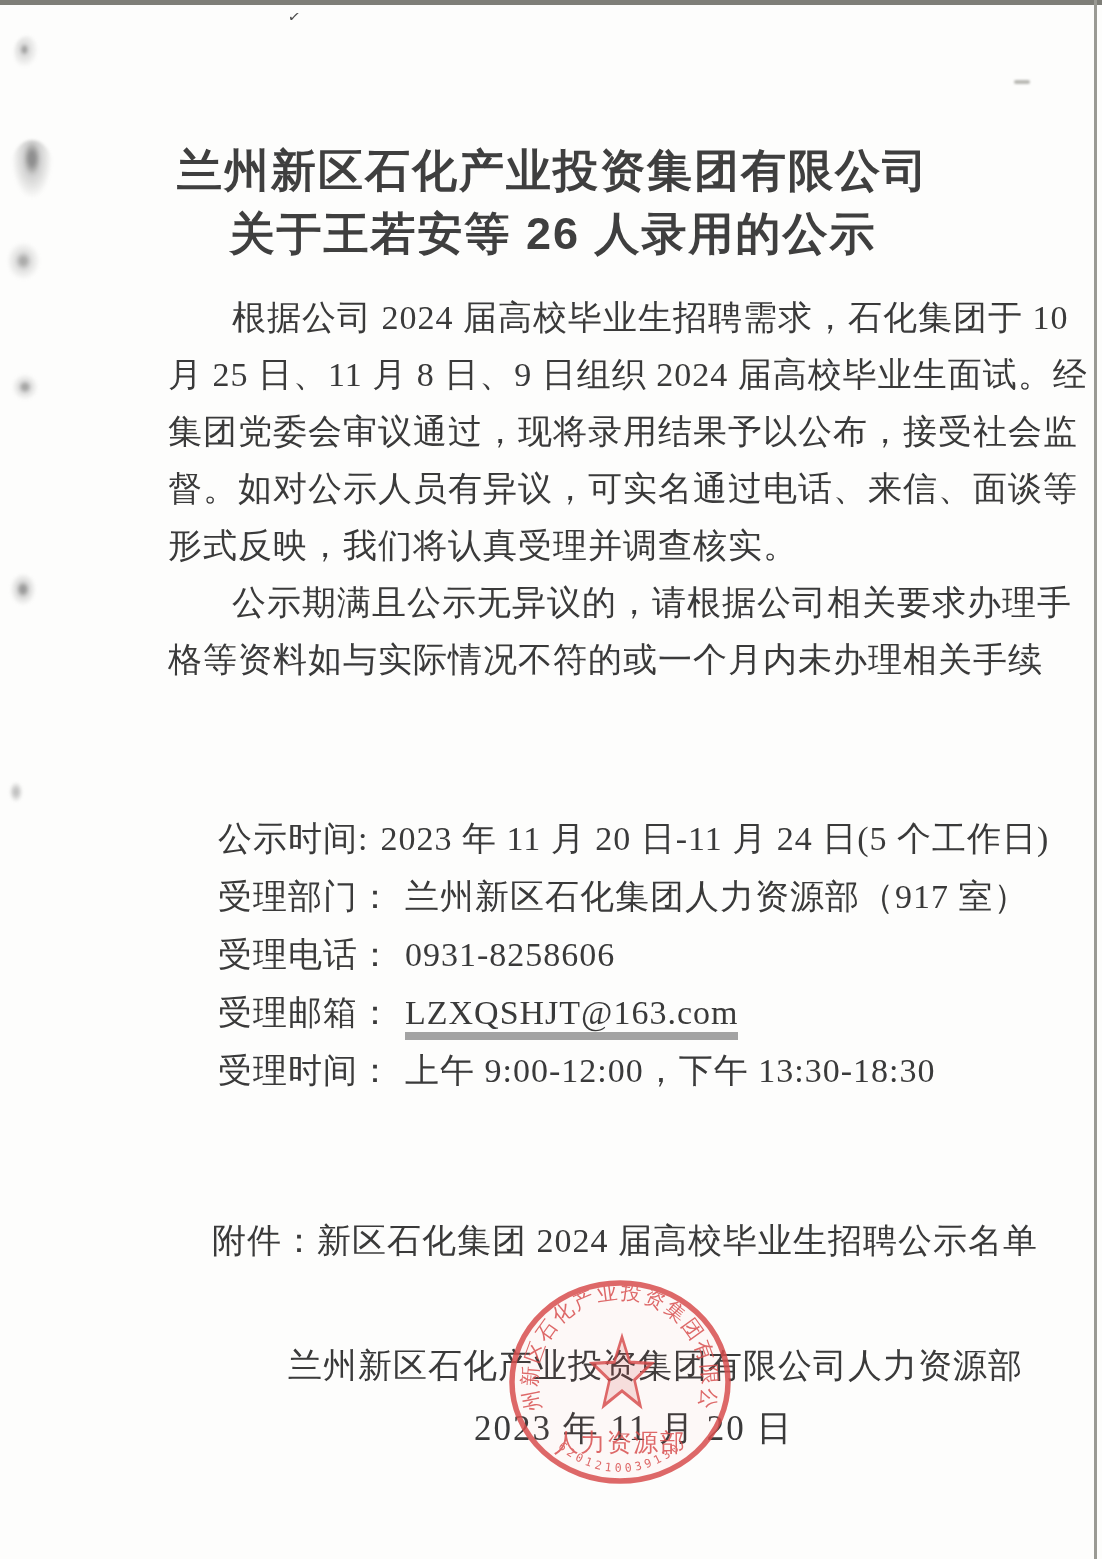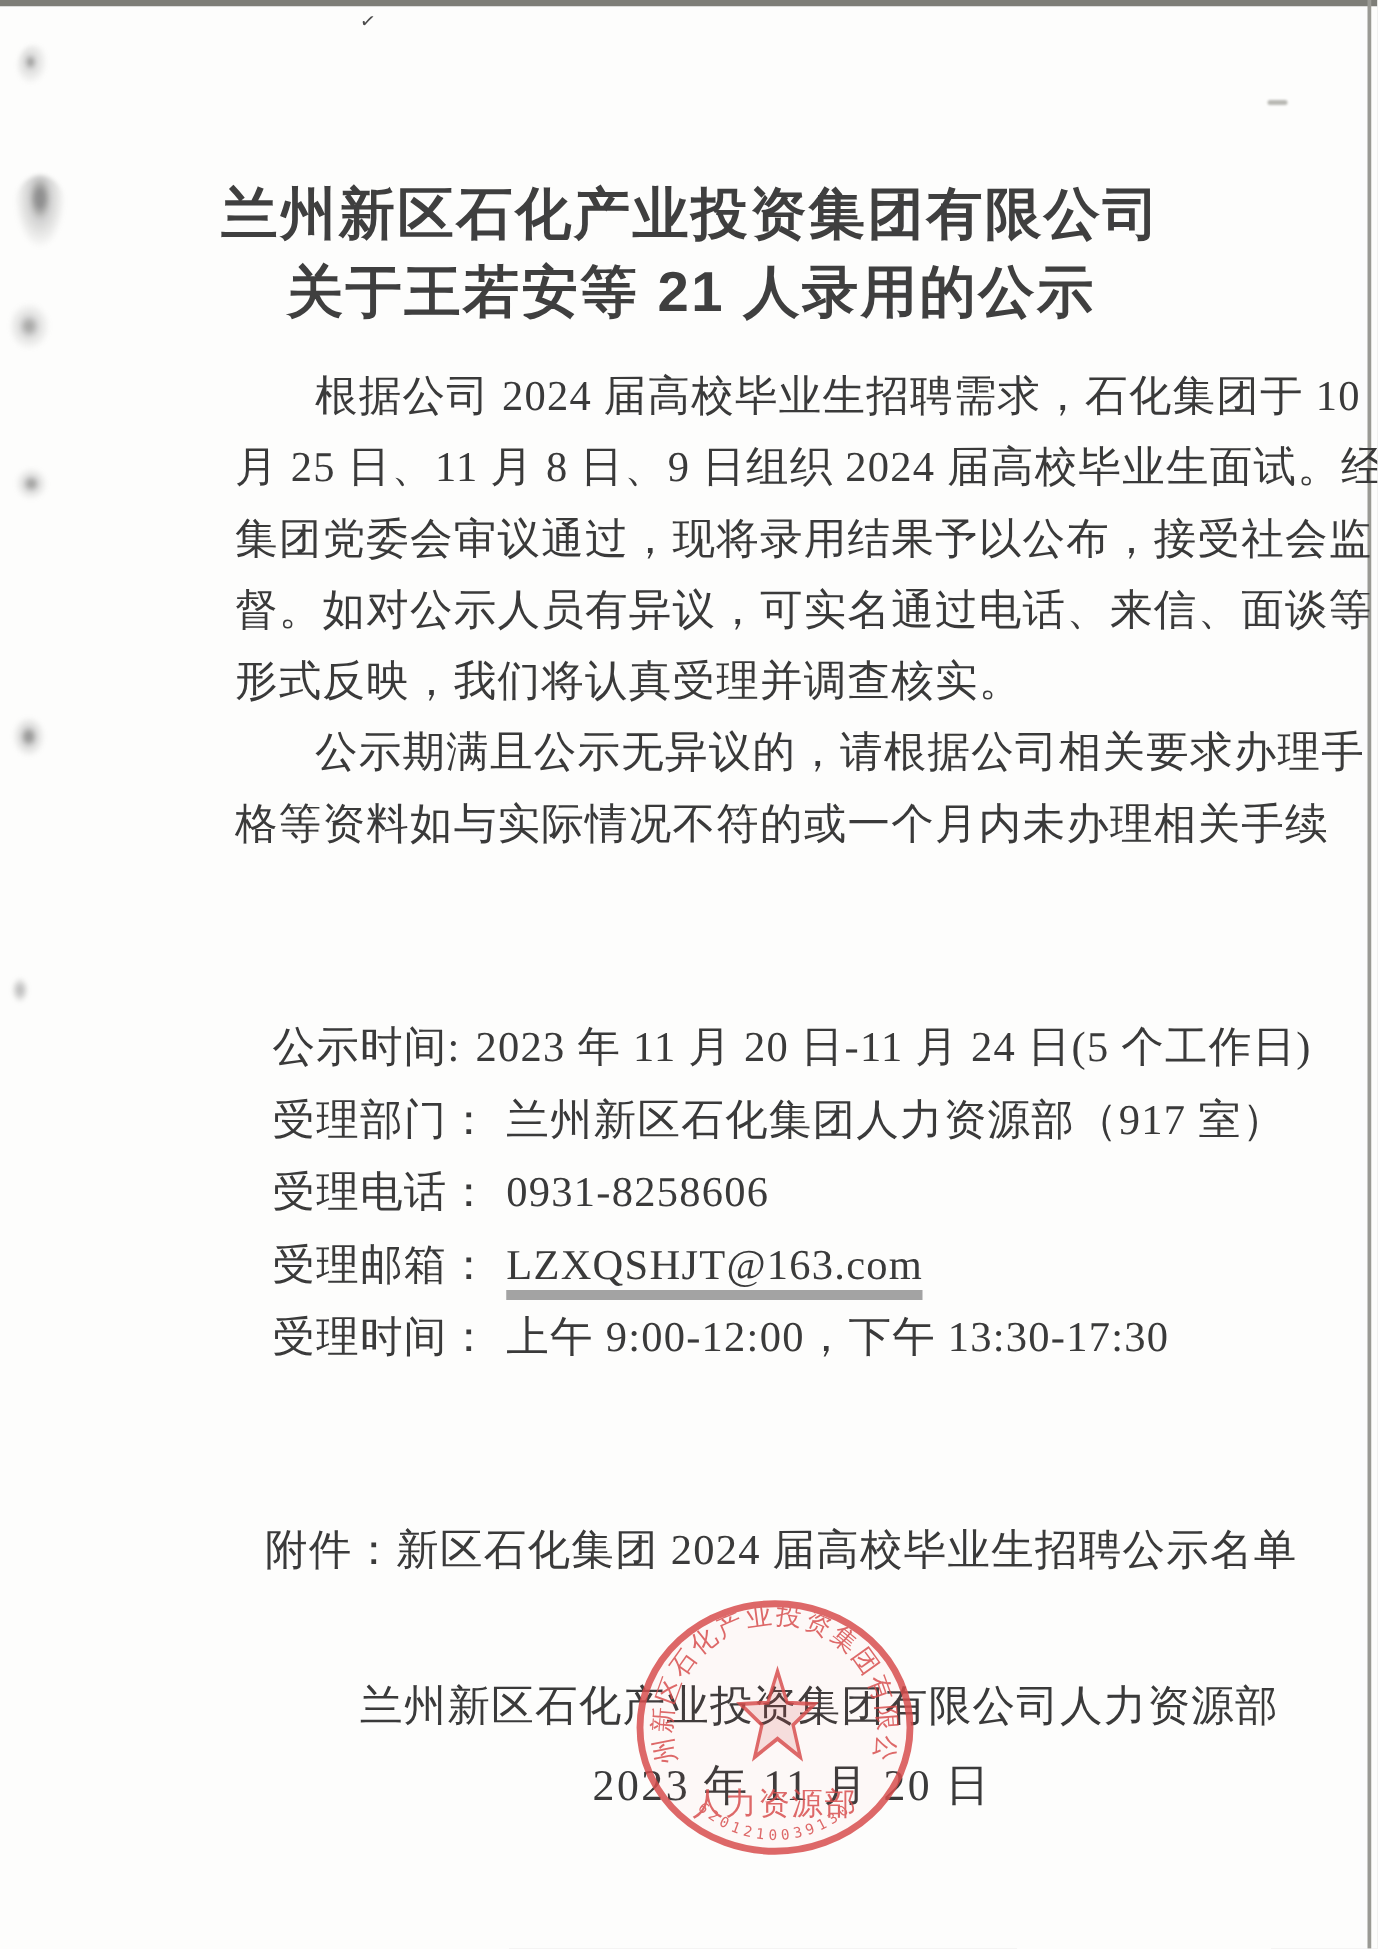--- a/index.html
+++ b/index.html
@@ -29,21 +29,21 @@
     position:absolute;left:168px;width:770px;
     text-align:center;white-space:nowrap;
     font-family:"Liberation Sans", sans-serif;
     font-weight:700;color:#3f3f3f;
     font-size:45px;letter-spacing:2px;
   }
   .title1{top:141px;}
   .title2{top:204px;}
 
   .bodyblock{position:absolute;left:168px;top:289px;width:790px;}
-  .bline{height:57px;line-height:57px;font-size:34px;white-space:nowrap;letter-spacing:1px;margin-left:20px;}
+  .bline{height:57px;line-height:57px;font-size:34px;white-space:nowrap;letter-spacing:1px;}
   .indent{padding-left:64px;}
 
   .details{position:absolute;left:168px;top:810px;width:800px;}
   .dline{height:58px;line-height:58px;font-size:34px;white-space:nowrap;letter-spacing:1px;padding-left:50px;}
   .dline .lbl{margin-right:12px;}
   .underline{border-bottom:8px solid #a3a3a3;padding-bottom:1px;}
 
   .attachment{position:absolute;left:212px;top:1212px;height:58px;line-height:58px;font-size:34px;white-space:nowrap;letter-spacing:1px;}
 
   .sig-org{position:absolute;left:288px;top:1338px;height:56px;line-height:56px;font-size:34px;white-space:nowrap;letter-spacing:1px;text-align:right;}
@@ -61,21 +61,21 @@
   <div class="scan-mark-check">✓</div>
   <div class="scan-mark-dash"></div>
   <div class="smudge s1"></div>
   <div class="smudge s2"></div>
   <div class="smudge s3"></div>
   <div class="smudge s4"></div>
   <div class="smudge s5"></div>
   <div class="smudge s6"></div>
 
   <div class="title title1">兰州新区石化产业投资集团有限公司</div>
-  <div class="title title2">关于王若安等 21 人录用的公示</div>
+  <div class="title title2">关于王若安等 26 人录用的公示</div>
 
   <div class="bodyblock">
     <div class="bline indent">根据公司 2024 届高校毕业生招聘需求，石化集团于 10</div>
     <div class="bline">月 25 日、11 月 8 日、9 日组织 2024 届高校毕业生面试。经</div>
     <div class="bline">集团党委会审议通过，现将录用结果予以公布，接受社会监</div>
     <div class="bline">督。如对公示人员有异议，可实名通过电话、来信、面谈等</div>
     <div class="bline">形式反映，我们将认真受理并调查核实。</div>
     <div class="bline indent">公示期满且公示无异议的，请根据公司相关要求办理手</div>
     <div class="bline">格等资料如与实际情况不符的或一个月内未办理相关手续</div>
   </div>
@@ -87,21 +87,21 @@
     <div class="dline">
       <span class="lbl">受理部门：</span><span>兰州新区石化集团人力资源部（917 室）</span>
     </div>
     <div class="dline">
       <span class="lbl">受理电话：</span><span>0931-8258606</span>
     </div>
     <div class="dline">
       <span class="lbl">受理邮箱：</span><span class="underline">LZXQSHJT@163.com</span>
     </div>
     <div class="dline">
-      <span class="lbl">受理时间：</span><span>上午 9:00-12:00，下午 13:30-17:30</span>
+      <span class="lbl">受理时间：</span><span>上午 9:00-12:00，下午 13:30-18:30</span>
     </div>
   </div>
 
   <div class="attachment">附件：新区石化集团 2024 届高校毕业生招聘公示名单</div>
 
   <div class="sig-org">兰州新区石化产业投资集团有限公司人力资源部</div>
   <div class="sig-date">2023 年 11 月 20 日</div>
 
   <svg class="seal" viewBox="0 0 232 212" xmlns="http://www.w3.org/2000/svg">
     <defs>

